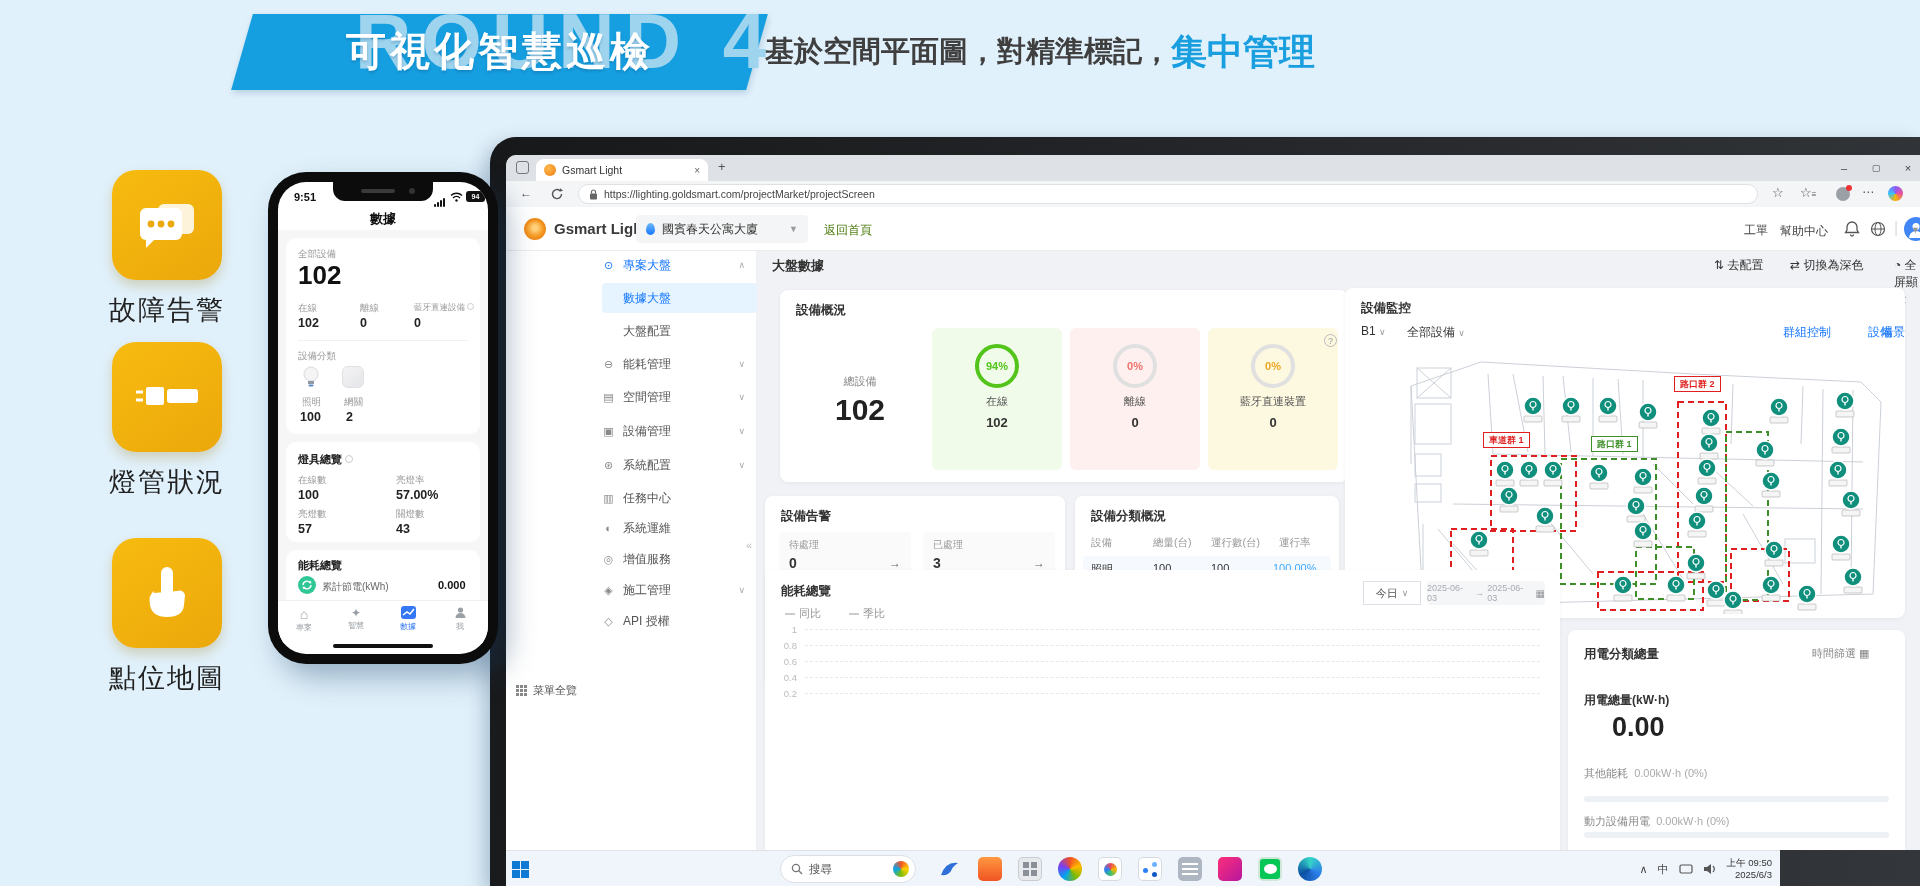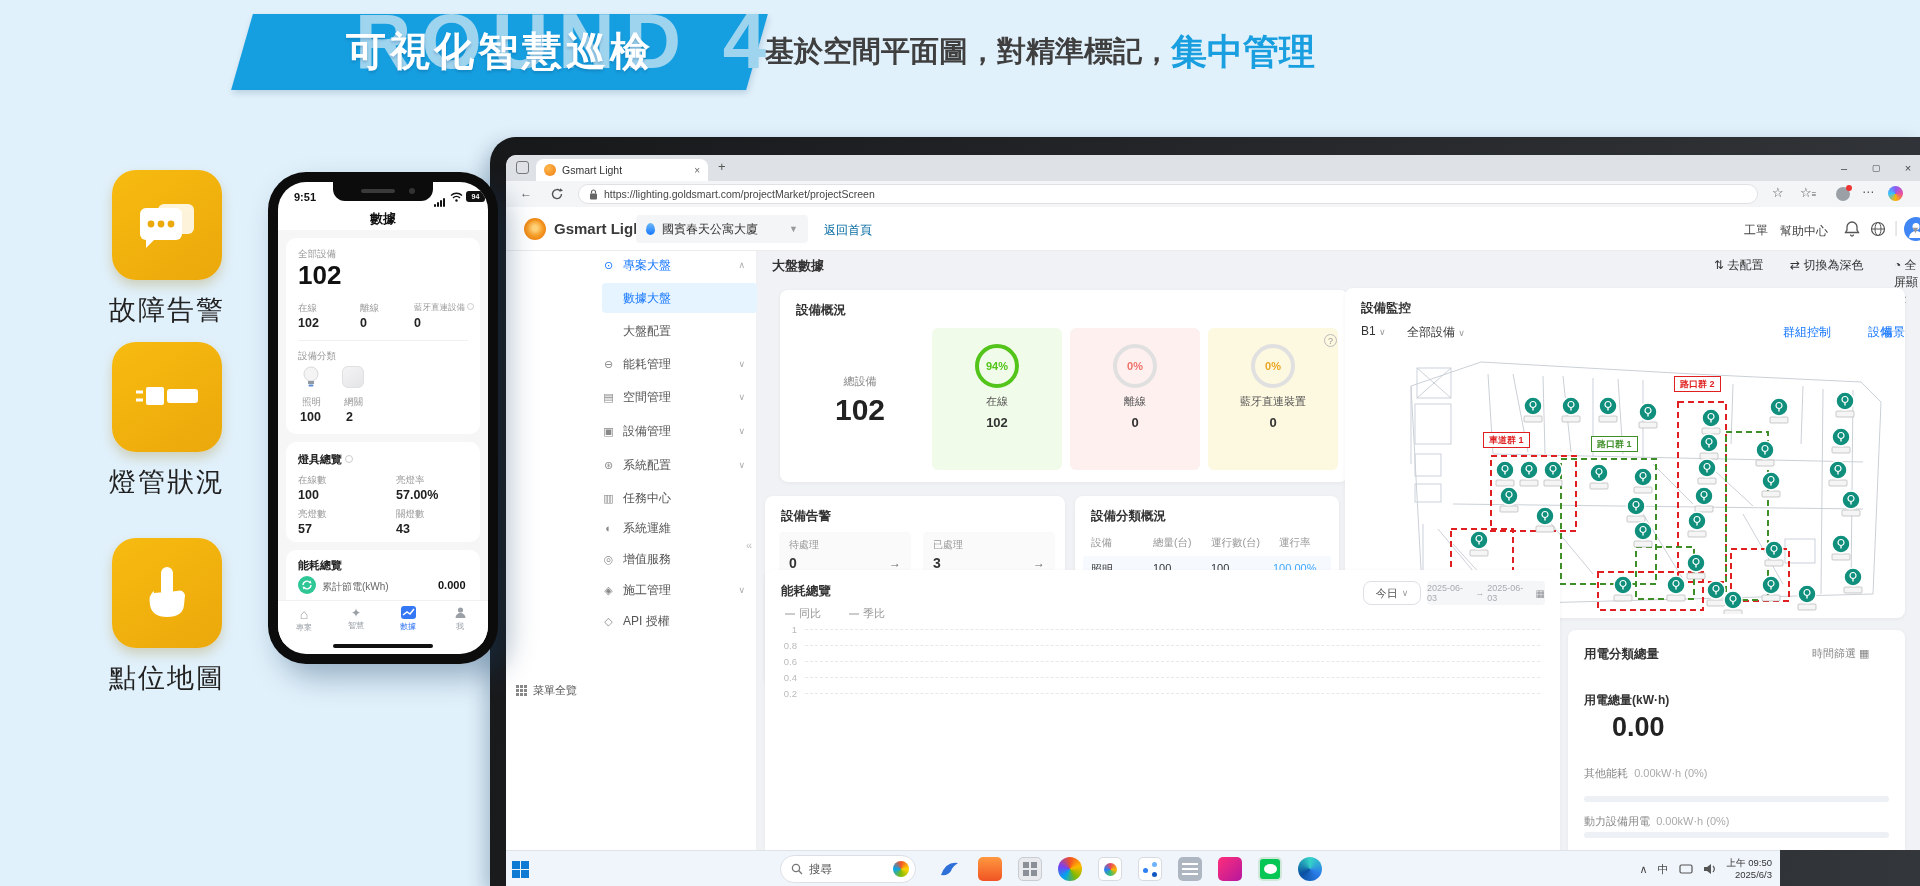--- a/index.html
+++ b/index.html
@@ -174,21 +174,21 @@
       </div>
 
       <div class="a" id="appheader">
         <span id="logo"></span>
         <span id="brand">Gsmart Light</span>
         <div id="projsel">
           <span class="drop"></span>
           <span style="flex:1;">國賓春天公寓大廈</span>
           <span class="chev">▼</span>
         </div>
-        <span class="a" style="left:318px;top:15px;font-size:12px;color:#0369a1;">返回首頁</span>
+        <span class="a" style="left:318px;top:15px;font-size:12px;color:#4d7c0f;">返回首頁</span>
         <span class="a" style="left:1238px;top:15px;font-size:12px;color:#444;">工單</span>
         <span class="a" style="left:1274px;top:16px;font-size:12px;color:#444;">幫助中心</span>
         <svg class="a" style="left:1338px;top:13px;" width="16" height="17" viewBox="0 0 16 17">
           <path d="M8 2 a5 5 0 0 1 5 5 v3 l1.5 2.5 H1.5 L3 10 V7 a5 5 0 0 1 5-5z" fill="none" stroke="#555" stroke-width="1.3"></path>
           <path d="M6.5 14.5 a1.5 1.5 0 0 0 3 0" fill="none" stroke="#555" stroke-width="1.3"></path>
         </svg>
         <svg class="a" style="left:1364px;top:14px;" width="16" height="16" viewBox="0 0 16 16">
           <circle cx="8" cy="8" r="6.5" fill="none" stroke="#555" stroke-width="1.2"></circle>
           <ellipse cx="8" cy="8" rx="3" ry="6.5" fill="none" stroke="#555" stroke-width="1"></ellipse>
           <line x1="1.5" y1="8" x2="14.5" y2="8" stroke="#555" stroke-width="1"></line>
@@ -596,21 +596,21 @@
             <div class="glabel" style="border-color: rgb(224, 32, 32); color: rgb(224, 32, 32); left: 90px; top: 88px;" id="grp0">車道群 1</div>
             <div class="glabel" style="border-color: rgb(63, 143, 41); color: rgb(63, 143, 41); left: 198px; top: 92px;" id="grp1">路口群 1</div>
             <div class="glabel" style="border-color: rgb(224, 32, 32); color: rgb(224, 32, 32); left: 281px; top: 32px;" id="grp2">路口群 2</div>
           </div>
         </div>
 
         <div class="card" style="left:259px;top:319px;width:795px;height:280px;border-radius:8px 8px 0 0;">
           <span class="hdr" style="left:16px;top:13px;">能耗總覽</span>
           <span class="a" style="left:20px;top:36px;font-size:11px;color:#999;"><i style="display:inline-block;width:10px;border-top:2px solid #ccc;vertical-align:middle;margin-right:4px;"></i><span>同比</span></span>
           <span class="a" style="left:84px;top:36px;font-size:11px;color:#999;"><i style="display:inline-block;width:10px;border-top:2px solid #ccc;vertical-align:middle;margin-right:4px;"></i><span>季比</span></span>
-          <div class="a" style="left:598px;top:11px;width:58px;height:24px;border:1px solid #dcdfe6;border-radius:8px;background:#fff;display:flex;align-items:center;justify-content:center;gap:4px;font-size:11px;color:#555;">
+          <div class="a" style="left:598px;top:11px;width:58px;height:24px;border:1px solid #dcdfe6;border-radius:0;background:#fff;display:flex;align-items:center;justify-content:center;gap:4px;font-size:11px;color:#555;">
             <span>今日</span>
               <span class="chev">∨</span>
           </div>
           <div class="a" style="left:662px;top:11px;width:118px;height:24px;background:#f5f6f7;border-radius:4px;display:flex;align-items:center;justify-content:center;gap:3px;font-size:9px;color:#a8abb2;">
             <span>2025-06-03</span>
             <span>→</span>
             <span>2025-06-03</span>
             <span style="font-size:10px;color:#909399;">▦</span>
           </div>
           <span class="ytick" style="left:8px;top:54px;">1</span>

